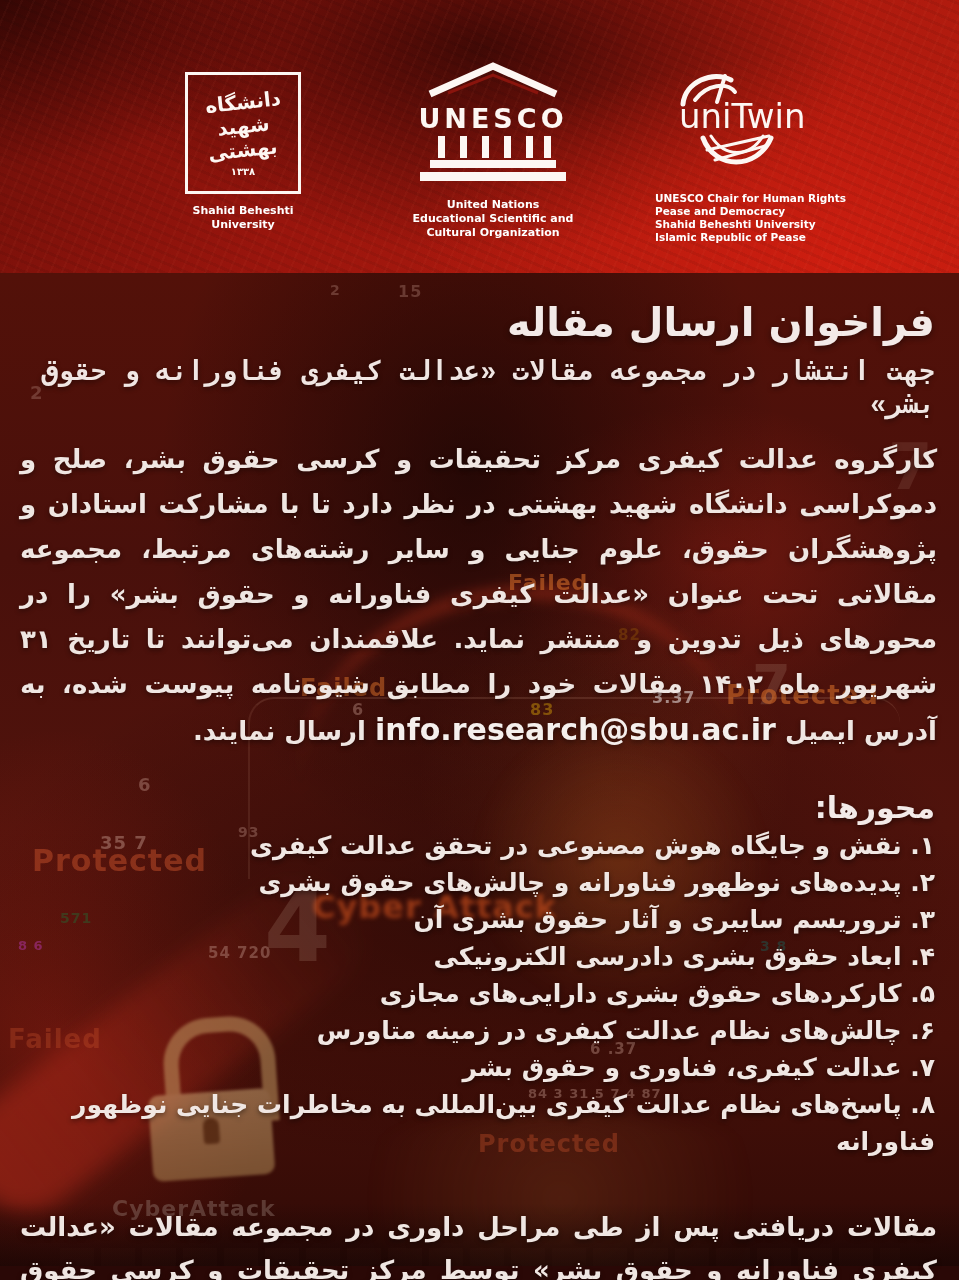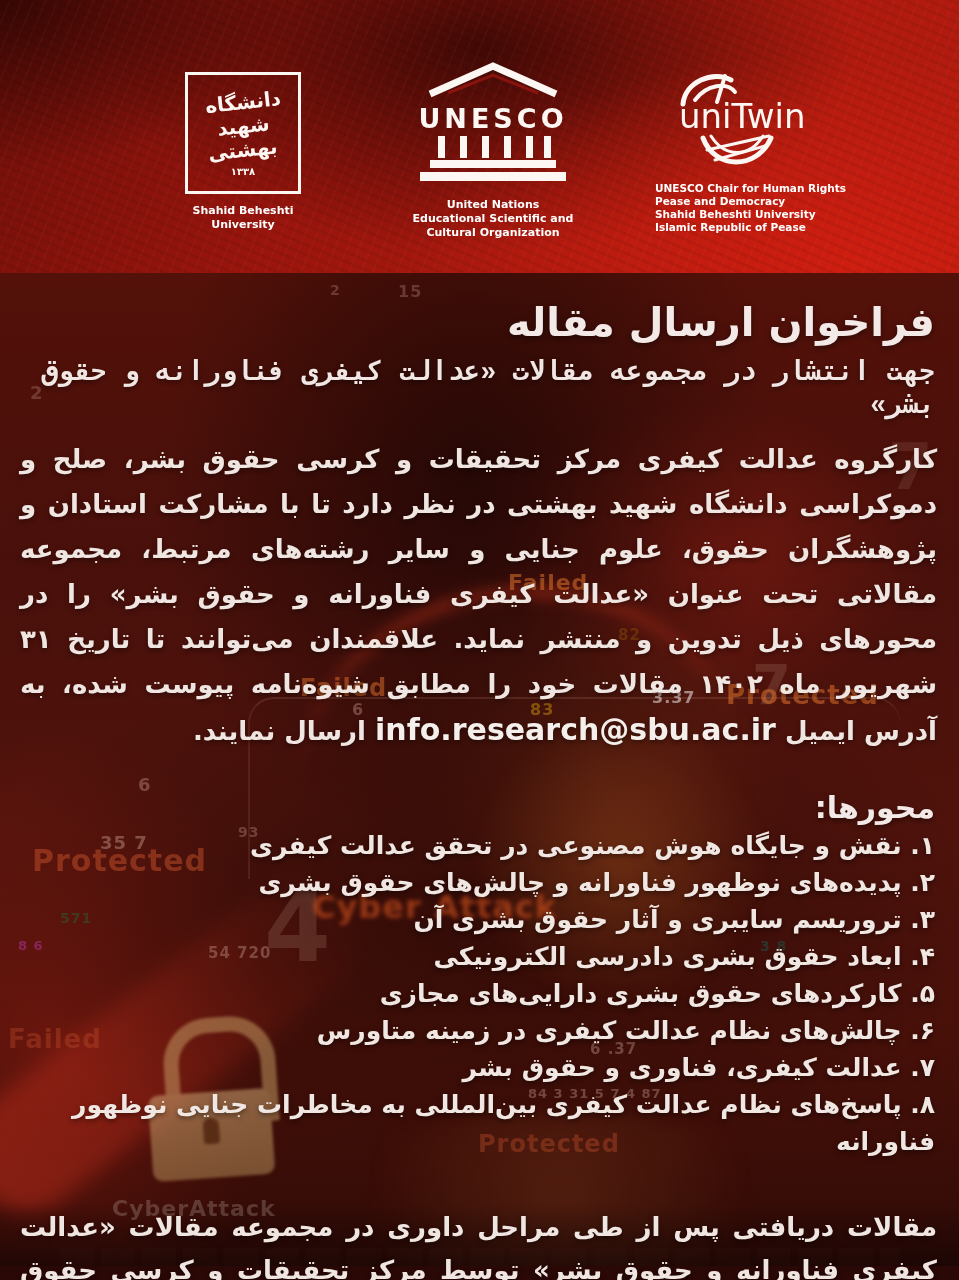--- a/index.html
+++ b/index.html
@@ -26,21 +26,21 @@
     justify-content:center;gap:0;}
   .sbu-emblem span{display:block;color:#fdf7f3;font-weight:bold;}
   .sbu-line{font-size:20px;line-height:24px;transform:rotate(-6deg);}
   .sbu-year{font-size:10px;margin-top:4px;}
   .sbu .logo-caption{margin-top:10px;}
   
   .unesco{left:408px;top:60px;width:170px;}
   .unesco .logo-caption{margin-top:6px;}
   
   .unitwin{left:655px;top:66px;width:210px;text-align:left;}
-  .unitwin .logo-caption{margin-top:2px;text-align:left;font-size:10.5px;line-height:13px;}
+  .unitwin .logo-caption{margin-top:12px;text-align:left;font-size:10.5px;line-height:13px;}
   
   .content-panel{position:absolute;left:0;top:273px;width:959px;height:1007px;
     background:
       radial-gradient(430px 540px at 49% 20%, rgba(14,3,2,.62), rgba(14,3,2,0) 72%),
       radial-gradient(660px 340px at 50% 63%, rgba(26,5,3,.5), rgba(26,5,3,0) 78%),
       radial-gradient(300px 210px at 74% 28%, rgba(195,42,25,.30), rgba(195,42,25,0) 72%),
       radial-gradient(300px 430px at 6% 76%, rgba(165,32,20,.38), rgba(165,32,20,0) 72%),
       radial-gradient(260px 260px at 63% 50%, rgba(225,115,45,.14), rgba(225,115,45,0) 72%),
       linear-gradient(180deg,#531109 0%,#49100b 28%,#50130c 55%,#471009 76%,#370c07 92%,#2f0a06 100%);}
   .decor{position:absolute;pointer-events:none;}

